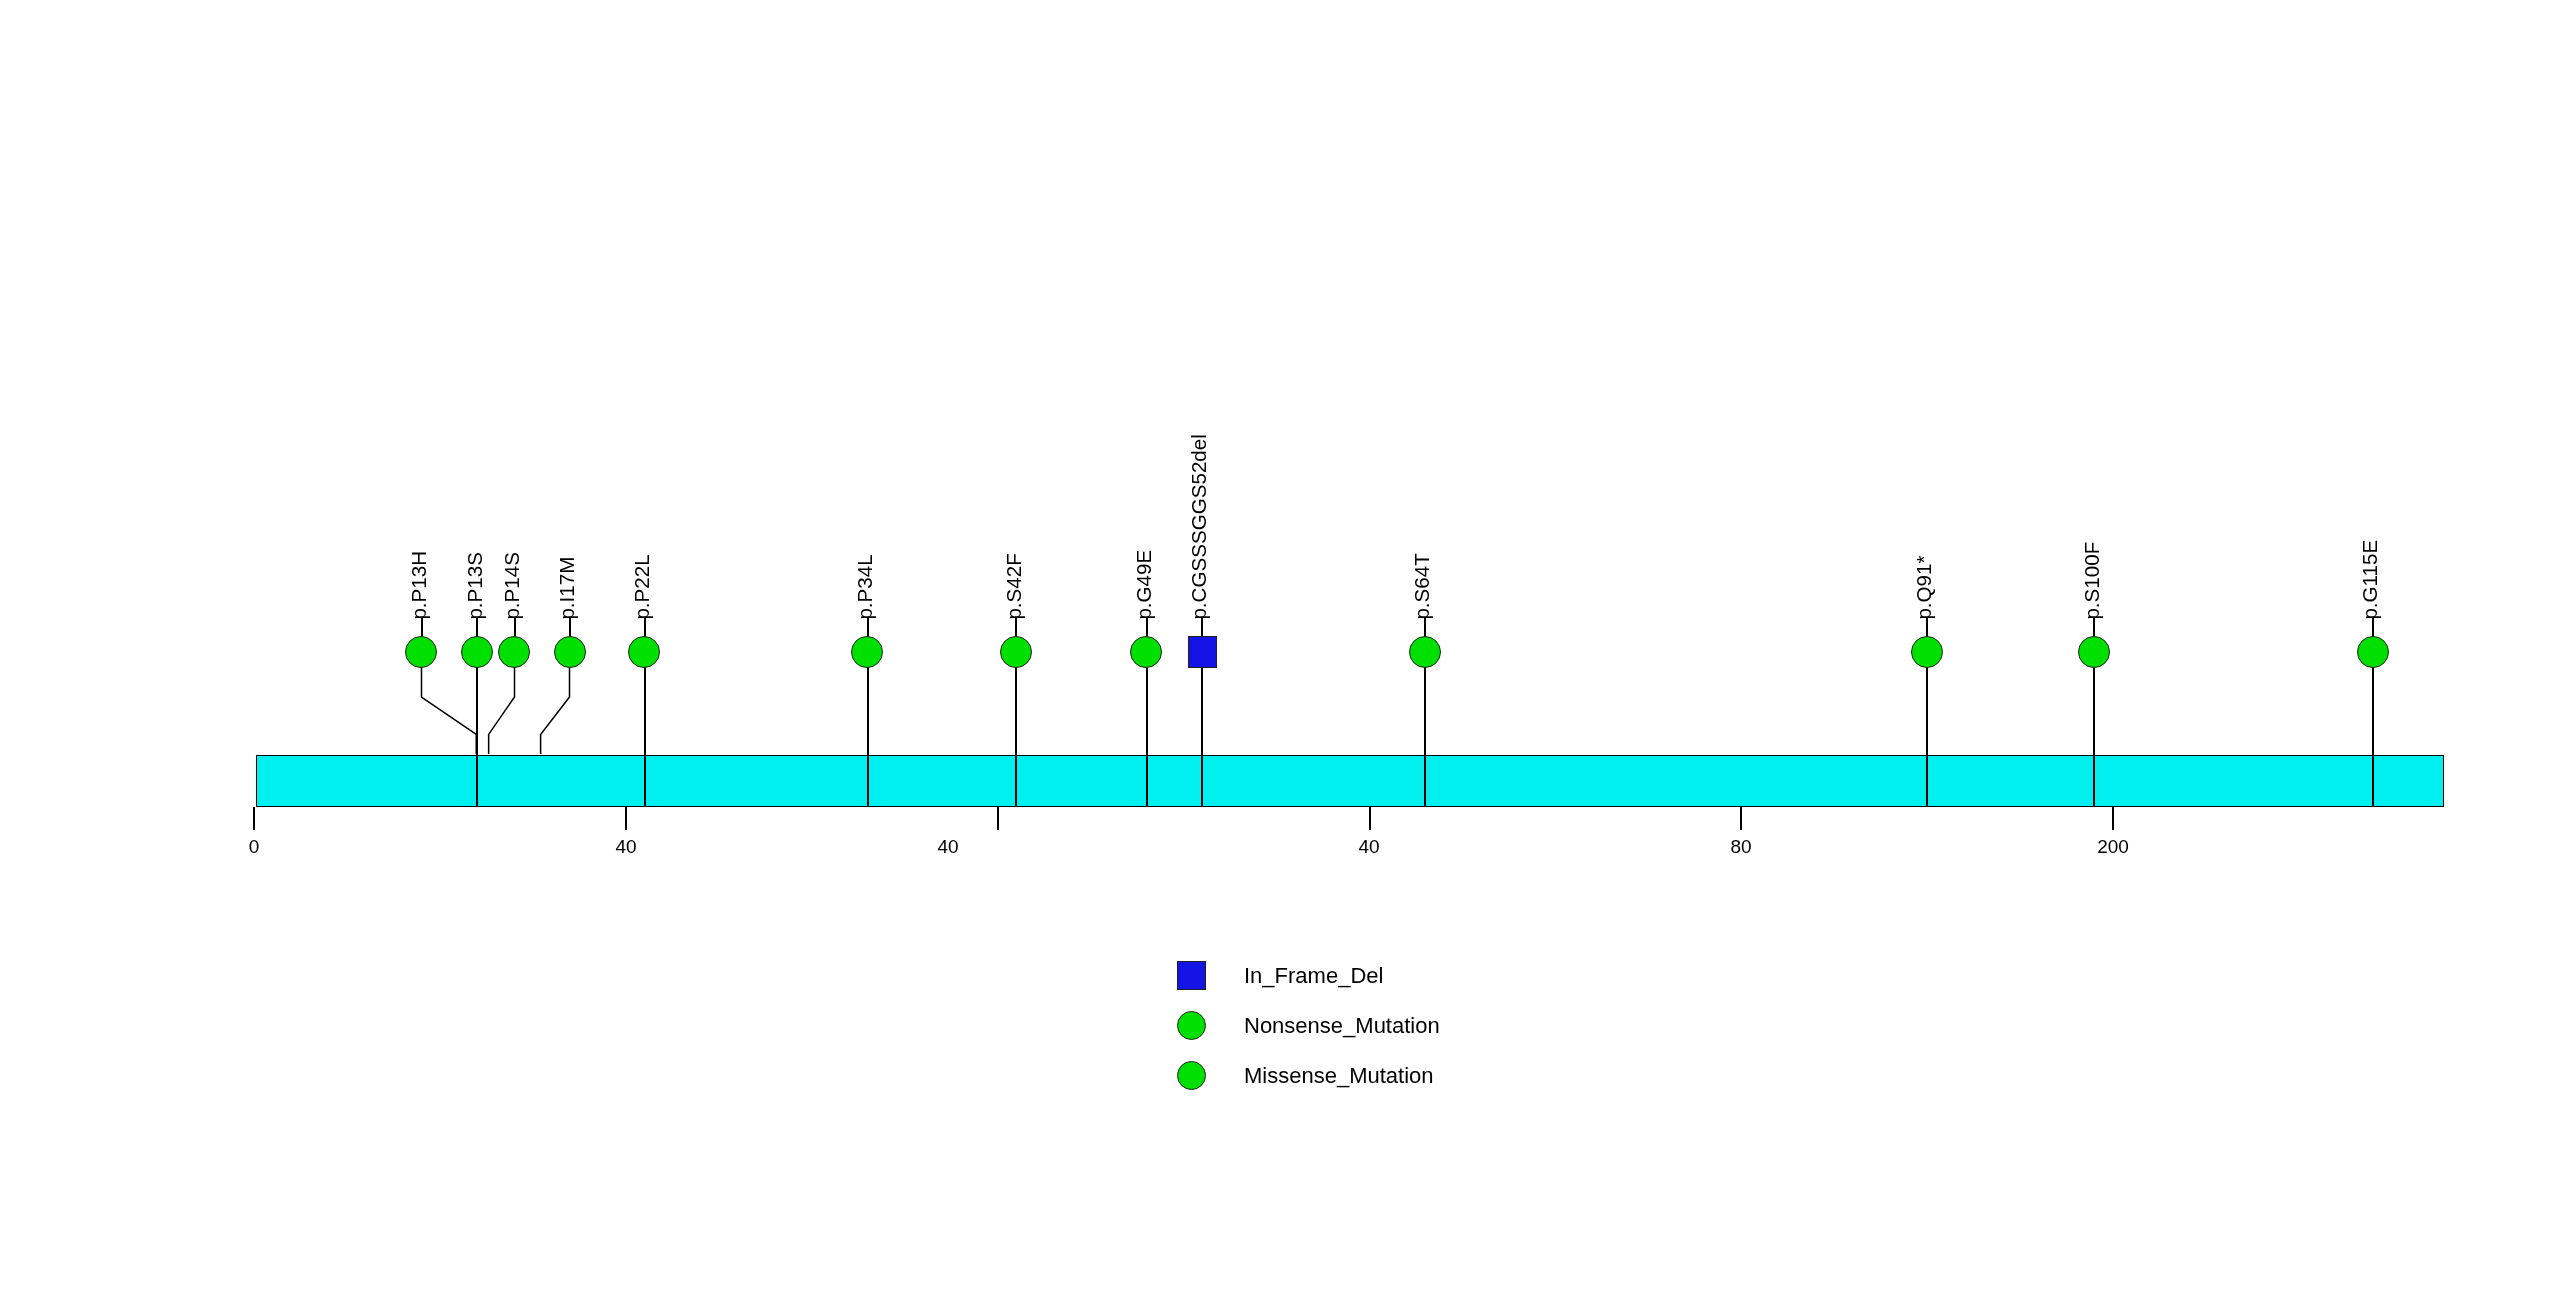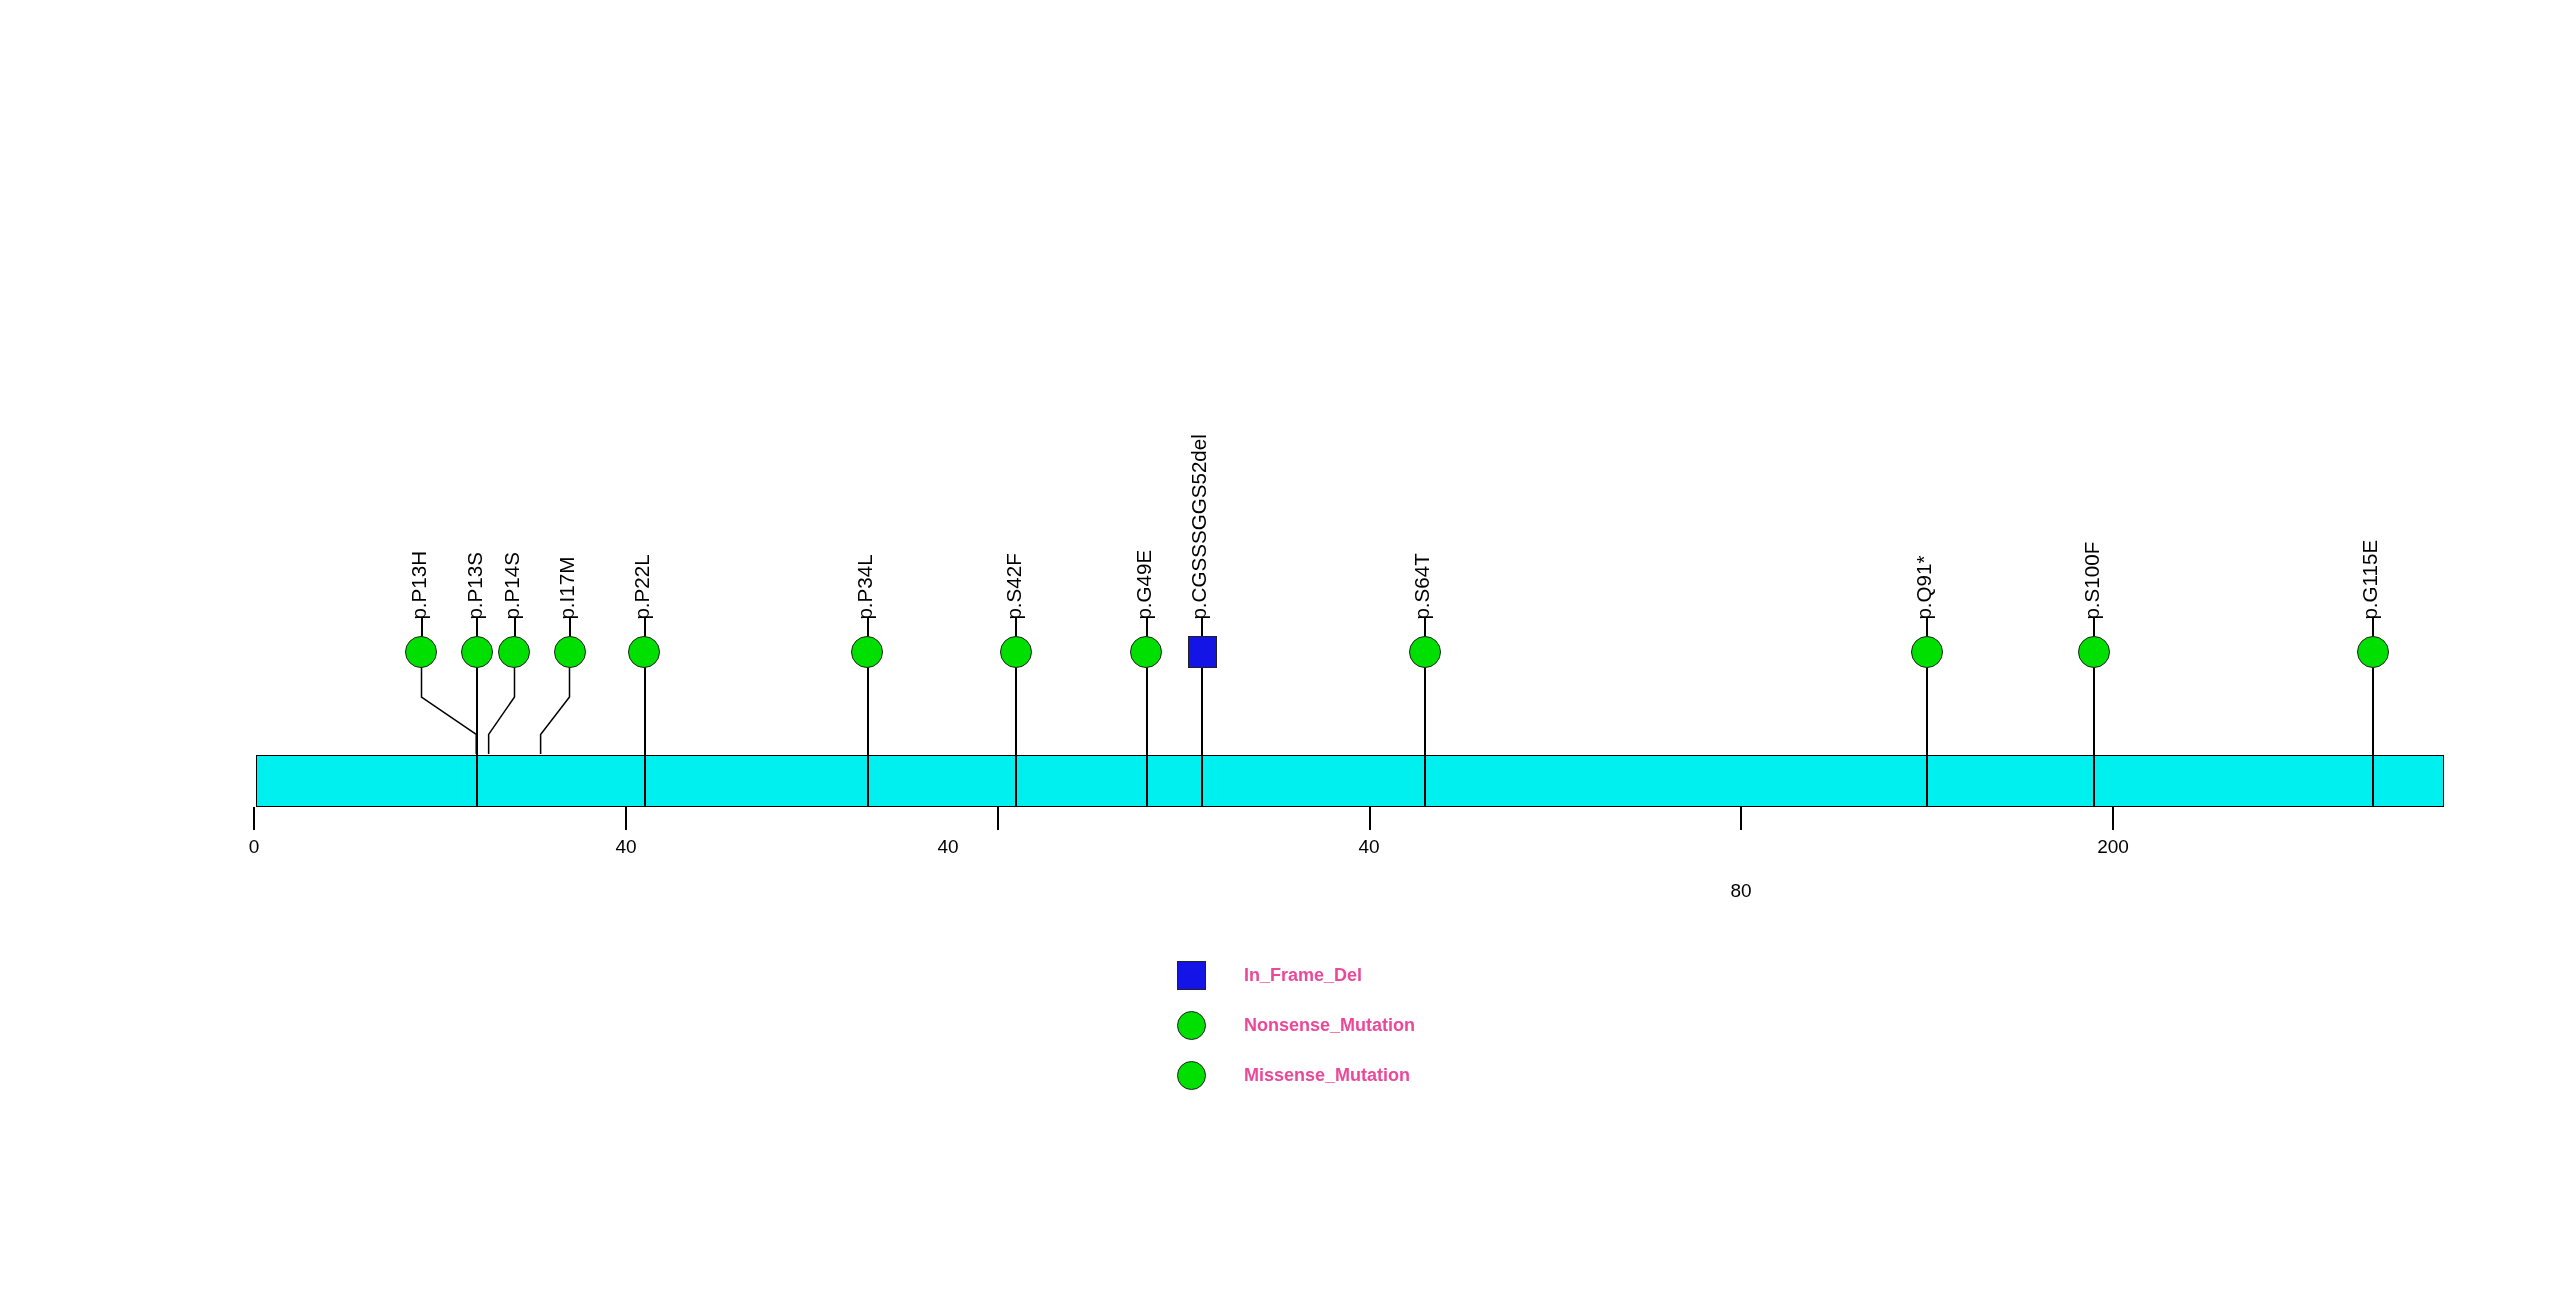--- a/index.html
+++ b/index.html
@@ -22,41 +22,41 @@
 
   .mut-label{position:absolute;font-size:20.6px;color:#000;white-space:nowrap;
              transform-origin:left bottom;transform:rotate(-90deg);line-height:1;}
 
   
   .legend{position:absolute;}
   .legend-row{position:relative;height:50px;}
   .legend-swatch{position:absolute;left:0;box-sizing:border-box;border:1.1px solid #222;}
   .legend-swatch.circle{width:29px;height:29px;border-radius:50%;top:6.1px;}
   .legend-swatch.square{width:29px;height:29px;border-radius:0;top:6.1px;}
-  .legend-text{position:absolute;left:67px;top:6.1px;font-size:18px;color:#ec4899;
-               line-height:29px;white-space:nowrap;font-weight:bold;}
+  .legend-text{position:absolute;left:67px;top:6.1px;font-size:22px;color:#000000;
+               line-height:29px;white-space:nowrap;}
 </style>
 </head>
 <body>
 
 <div id="stage">
 
   <div class="protein-bar" id="protein-bar" style="left: 256px; top: 755px; width: 2188px; height: 52px; background: rgb(0, 239, 239);"></div>
 
   <div id="ticks-layer">
       <div class="axis-tick" style="left: 253px; top: 807px; height: 23px;"></div>
       <div class="axis-tick-label" style="left: 254px; top: 837px;">0</div>
       <div class="axis-tick" style="left: 625px; top: 807px; height: 23px;"></div>
       <div class="axis-tick-label" style="left: 626px; top: 837px;">40</div>
       <div class="axis-tick" style="left: 997px; top: 807px; height: 23px;"></div>
       <div class="axis-tick-label" style="left: 948px; top: 837px;">40</div>
       <div class="axis-tick" style="left: 1369px; top: 807px; height: 23px;"></div>
       <div class="axis-tick-label" style="left: 1369px; top: 837px;">40</div>
       <div class="axis-tick" style="left: 1740px; top: 807px; height: 23px;"></div>
-      <div class="axis-tick-label" style="left: 1741px; top: 837px; margin-top: 44px;">80</div>
+      <div class="axis-tick-label" style="left: 1741px; top: 837px;">80</div>
       <div class="axis-tick" style="left: 2112px; top: 807px; height: 23px;"></div>
       <div class="axis-tick-label" style="left: 2113px; top: 837px;">200</div>
     </div>
   <div id="lolli-layer">
       <div style="position: absolute; left: 0px; top: 0px; width: 0px; height: 0px;">
         <div class="stem" style="left: 421px; top: 618px; height: 21.4px;"></div>
         <svg class="leader" width="259" height="92" style="position: absolute; left: 292px; top: 665px;" viewBox="0 0 340 121">
           <path d="M 170 0 L 170 42.1 L 242 91.3 L 242 117" stroke="#000" stroke-width="2" fill="none"></path>
         </svg>
         <div class="marker circle" style="background: rgb(0, 224, 0); left: 405px; top: 636px;"></div>

